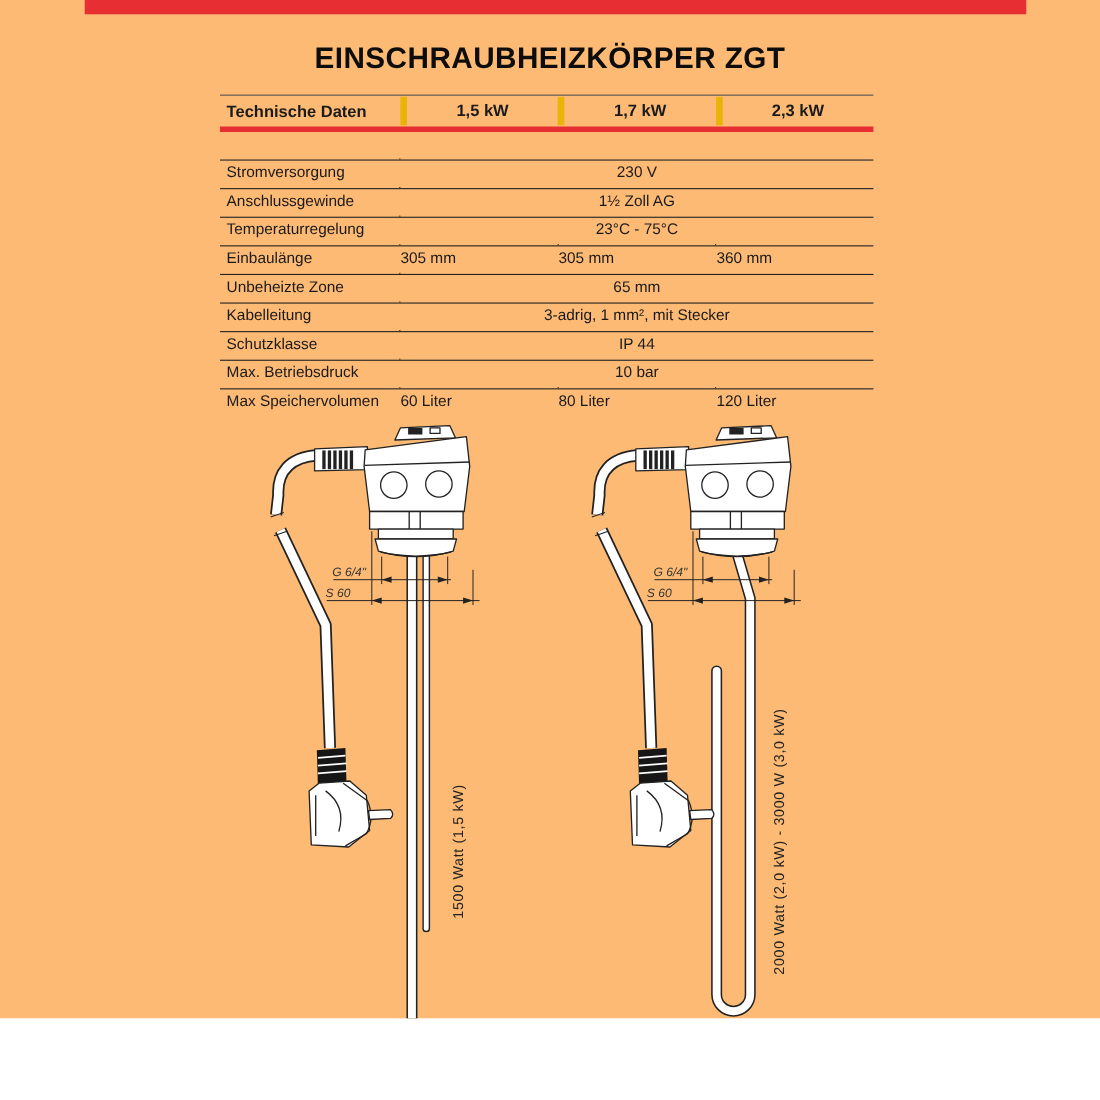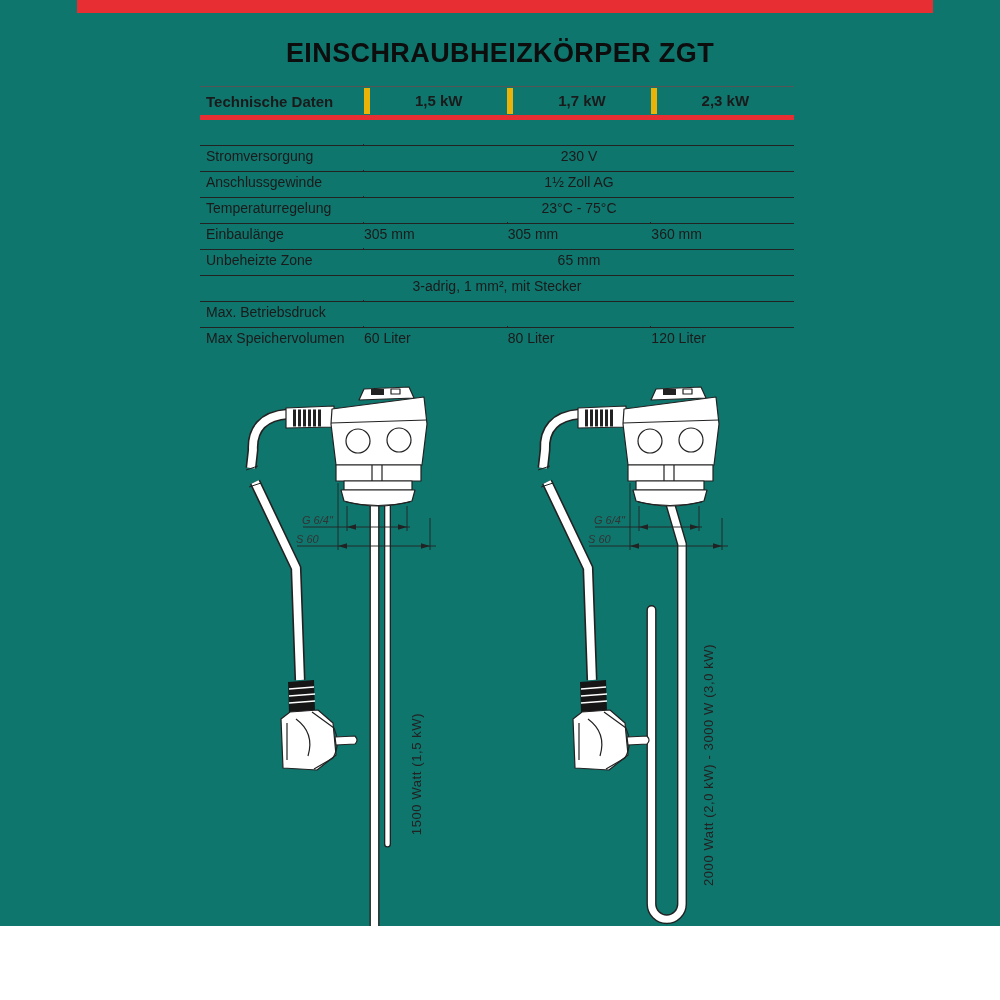--- a/index.html
+++ b/index.html
@@ -1,18 +1,18 @@
 <!DOCTYPE html>
 <html style="--accent: #e62e33;"><head>
 <meta charset="utf-8">
 <style>
   * { margin:0; padding:0; box-sizing:border-box; }
   html,body { background:#fff; }
   .page {
-    position:relative; width:1000px; height:926px; background:#0f766e;
+    position:relative; width:1000px; height:926px; background:#fdba74;
     font-family:"Liberation Sans", sans-serif; color:#1a1a1a; overflow:hidden;
   }
   .red-bar { position:absolute; left:77px; width:856px; background:var(--accent,#e62e33); }
   .red-bar.top { top:0; height:13px; }
   .red-bar.bottom { top:991px; height:9px; }
   .title {
     position:absolute; top:38px; left:0; width:1000px; text-align:center;
     font-size:27px; font-weight:bold; letter-spacing:.4px; color:#0d0d0d;
   }
   .spec-table { position:absolute; left:200px; top:86px; width:594px; border-top:1px solid #555; }
@@ -68,24 +68,30 @@
       <div class="cell label">Einbaulänge</div>
       <div class="cell v">305 mm</div>
       <div class="cell v div">305 mm</div>
       <div class="cell v div">360 mm</div>
     </div>
     <div class="trow">
       <div class="cell label">Unbeheizte Zone</div>
       <div class="cell span">65 mm</div>
     </div>
     <div class="trow">
+      <div class="cell label">Kabelleitung</div>
       <div class="cell span">3-adrig, 1 mm², mit Stecker</div>
     </div>
     <div class="trow">
+      <div class="cell label">Schutzklasse</div>
+      <div class="cell span">IP 44</div>
+    </div>
+    <div class="trow">
       <div class="cell label">Max. Betriebsdruck</div>
+      <div class="cell span">10 bar</div>
     </div>
     <div class="trow">
       <div class="cell label">Max Speichervolumen</div>
       <div class="cell v">60 Liter</div>
       <div class="cell v div">80 Liter</div>
       <div class="cell v div">120 Liter</div>
     </div>
   </div>
 
   <svg style="position:absolute; left:0; top:378px;" width="1000" height="622" viewBox="0 0 1000 622">

